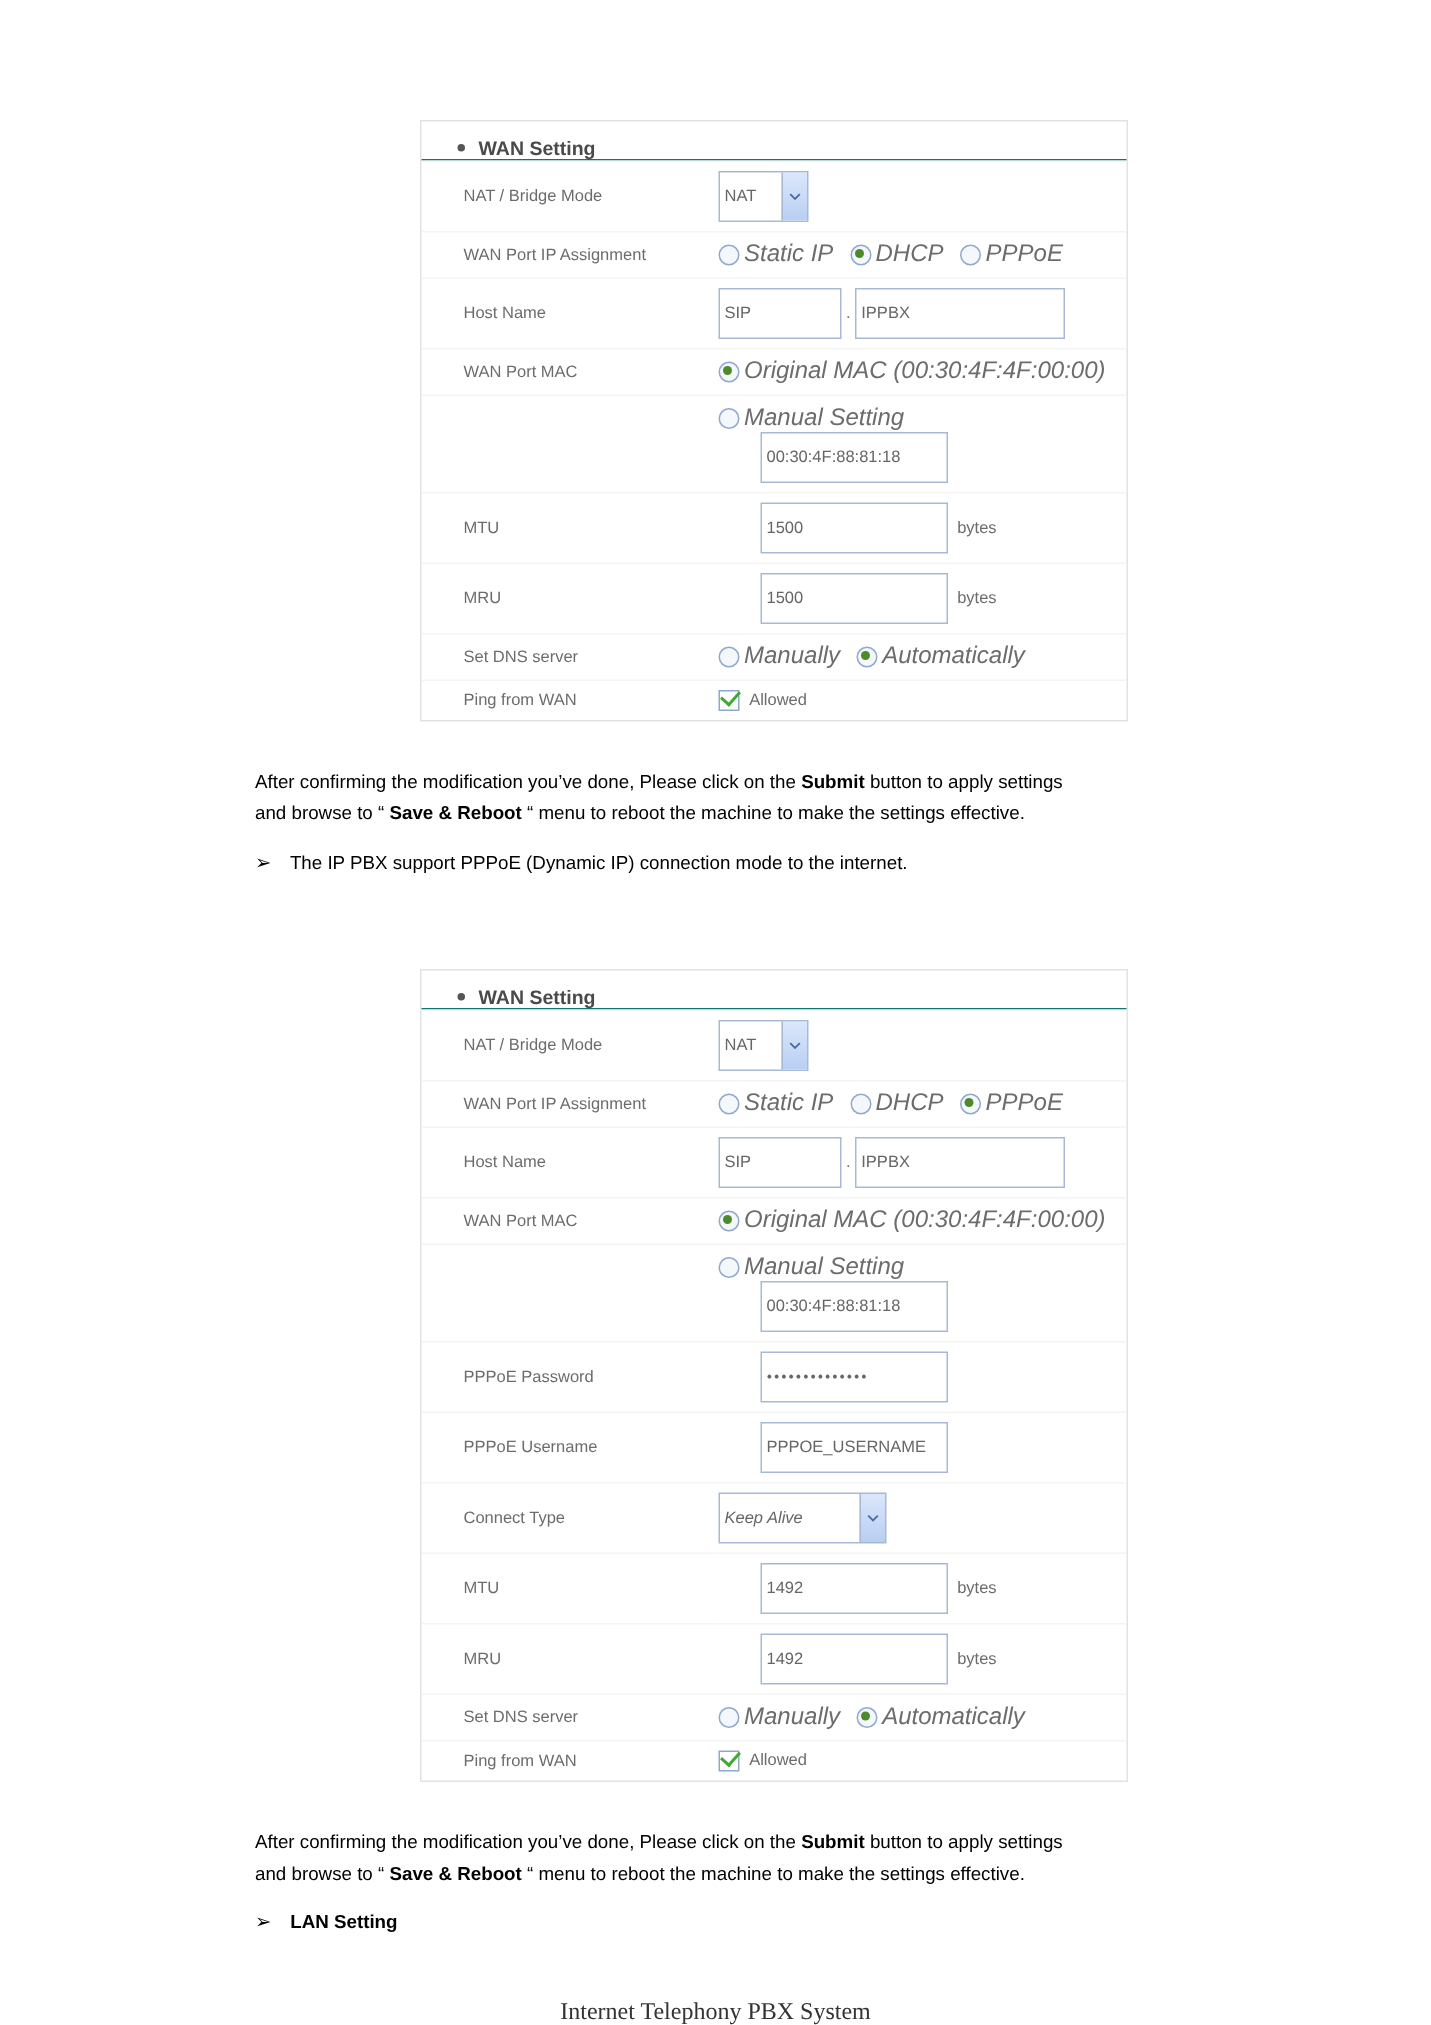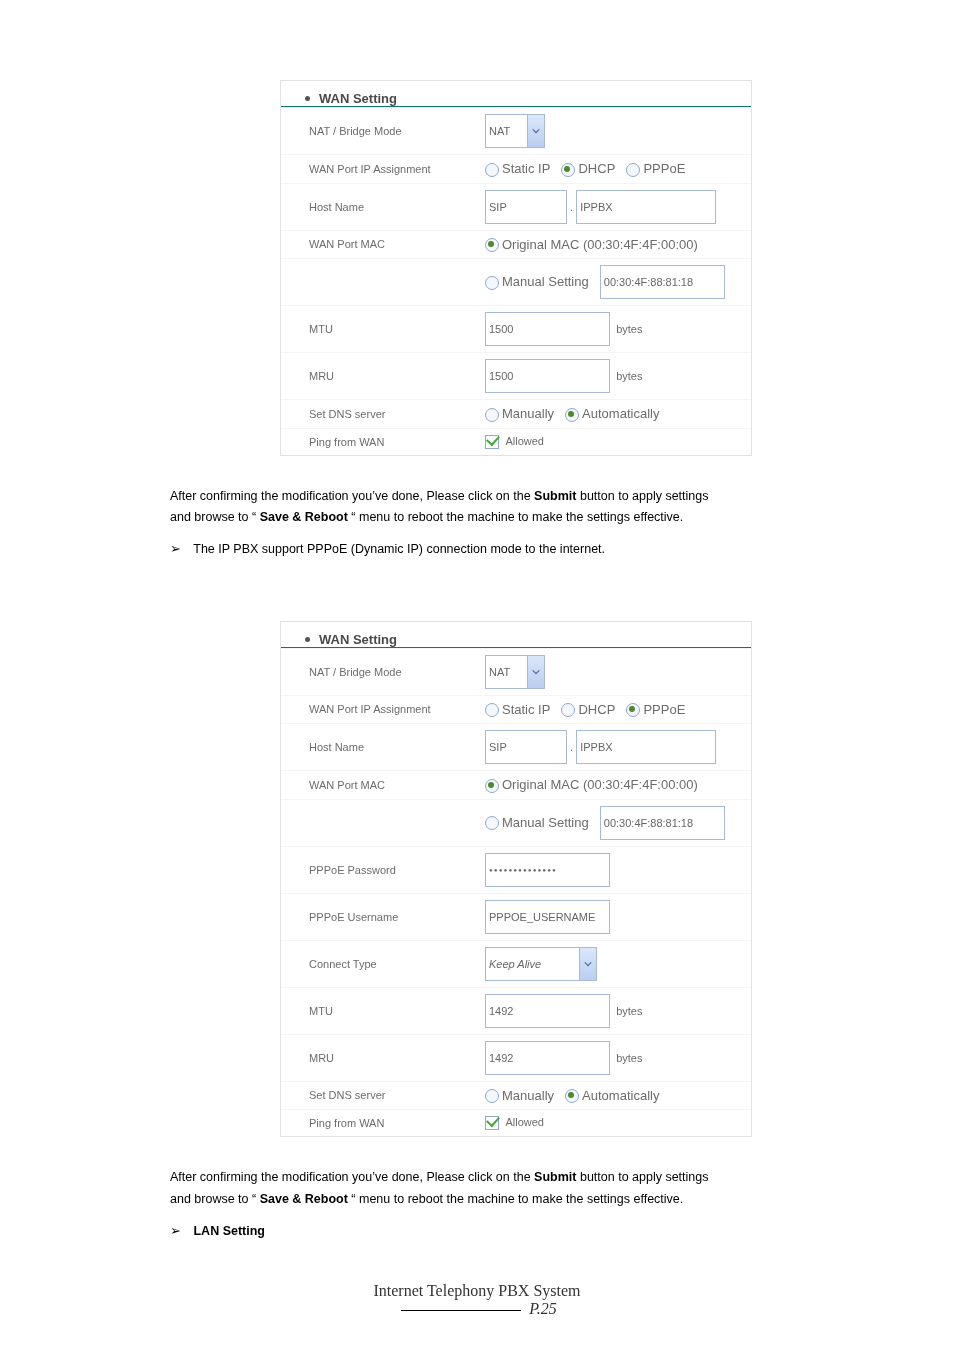--- a/index.html
+++ b/index.html
@@ -61,21 +61,21 @@
   .select-box .chev {
     position: absolute; right: 0; top: 0; bottom: 0; width: 16px;
     background: linear-gradient(#dbe7fb,#b8cef1);
     border-left: 1px solid #a7b9d4;
     display:flex;align-items:center;justify-content:center;
   }
   .select-box .chev svg { width: 8px; height:8px; }
   .w60  { width: 60px; }
   .w80  { width: 82px; }
   .w110 { width: 112px; font-style: italic; }
-  .w120 { width: 125px; }
+  .w120 { width: 125px; margin-left: 28px; }
   .w140 { width: 140px; }
 
   .radio {
     display:inline-block; width:12px; height:12px;
     border:1px solid #8fa9cc; border-radius:50%;
     vertical-align: middle; margin-right:3px; position:relative;
     background:#f4f7fc;
   }
   .radio.checked::after {
     content:""; position:absolute; left:2px; top:2px;
@@ -85,21 +85,21 @@
     display:inline-block; width:12px; height:12px;
     border:1px solid #8fa9cc; background:#fff;
     vertical-align: middle; margin-right:4px; position:relative;
   }
   .chk.checked::after {
     content:""; position:absolute; left:1px; top:-1px;
     width:10px; height:6px;
     border-left:2px solid #3faa2f; border-bottom:2px solid #3faa2f;
     transform: rotate(-48deg);
   }
-  .opt { white-space:nowrap; margin-right:8px; color:#6c6c6c; font-size:13px; }
+  .opt { white-space:nowrap; margin-right:8px; color:#6c6c6c; font-size:16px;font-style:italic; }
   .pwd-dots { letter-spacing: 1px; font-family: Verdana; }
 
   .after-ss-text {
     font-size: 12.5px;
     color: #000;
     line-height: 1.7;
     margin: 12px 0 0 130px;
     width: 680px;
   }
   .after-ss-text .row1 { margin-bottom: 10px; }

